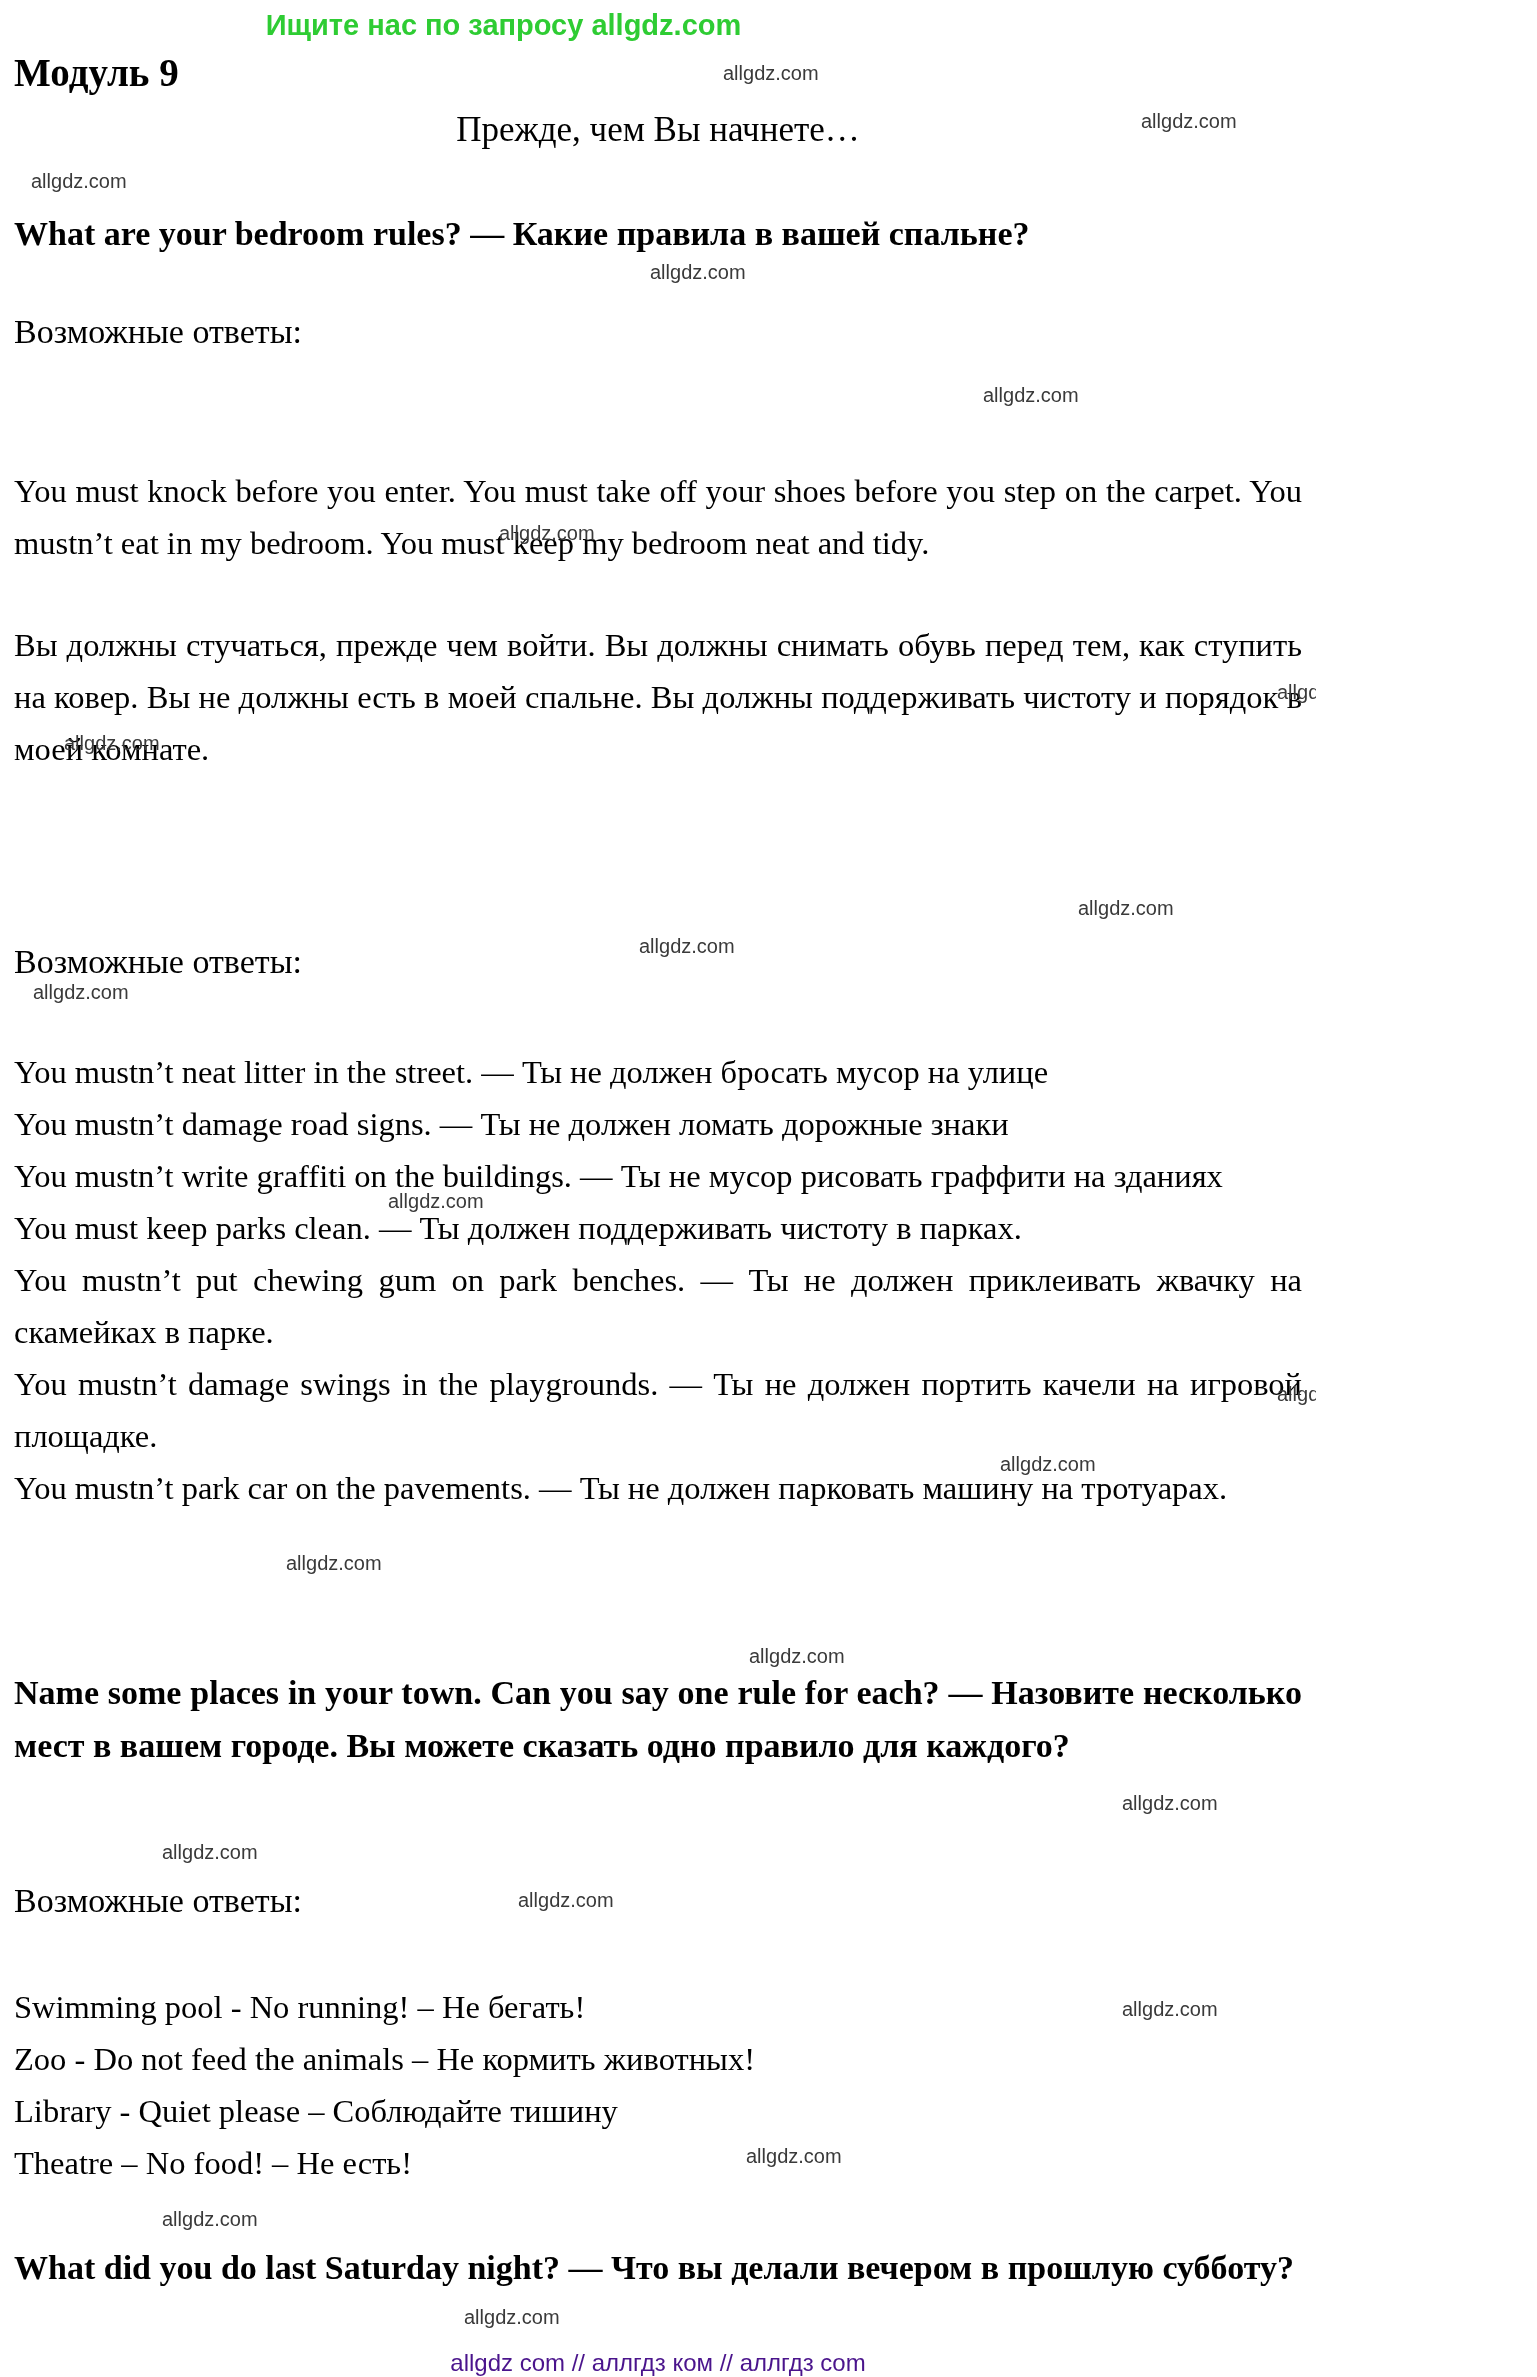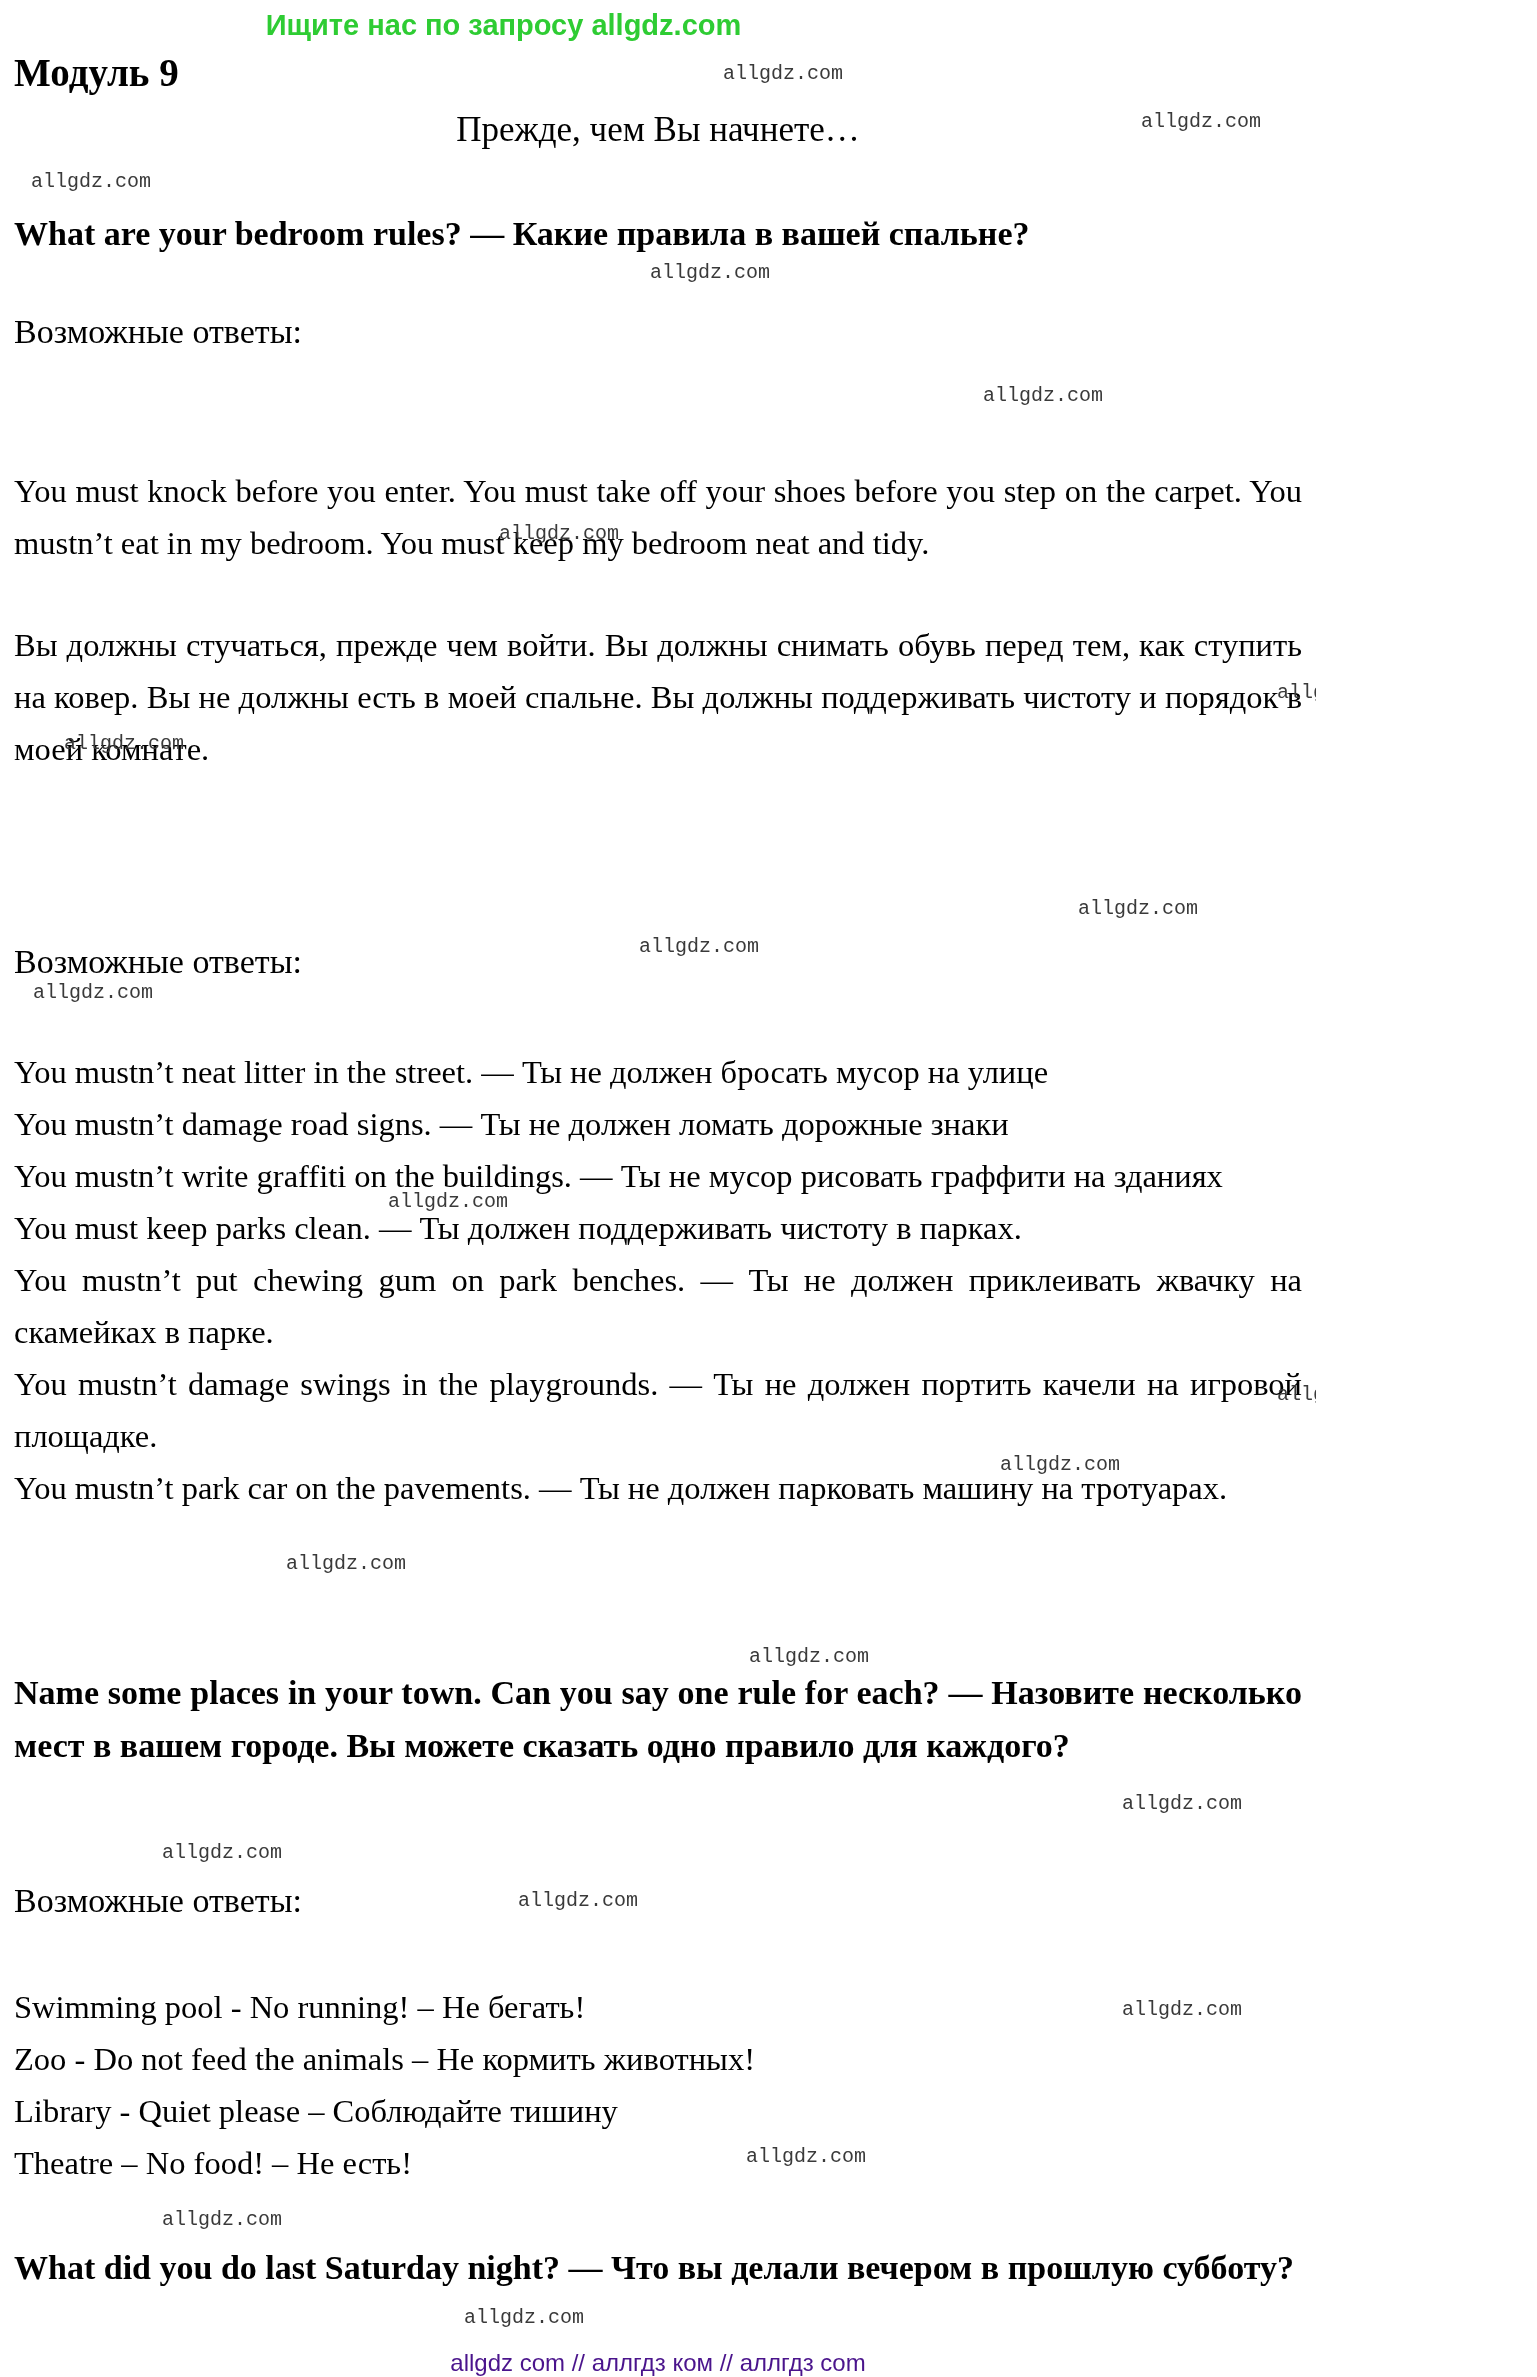--- a/index.html
+++ b/index.html
@@ -27,21 +27,21 @@
   }
   .module-title{font-size:39px;font-weight:bold;line-height:46px;margin:0;}
   .subtitle{font-size:35px;line-height:46px;text-align:center;}
   .heading{font-size:34px;line-height:53px;font-weight:bold;text-align:justify;}
   .label{font-size:34px;line-height:46px;}
   .body-text{font-size:32.5px;line-height:52px;}
   .justify{text-align:justify;margin-top:43px;}
   .list p{margin:0;font-size:32.5px;line-height:52px;text-align:justify;}
   .wm{
     position:absolute;
-    font-family:Liberation Mono, monospace;
+    font-family:Liberation Sans, sans-serif;
     font-size:20px;
     color:var(--wm);
     white-space:nowrap;
     text-align:center;
   }
   .footer{
     position:absolute;top:2349px;left:0;right:0;
     text-align:center;
     font-family:"Liberation Sans", sans-serif;
     font-size:24px;

